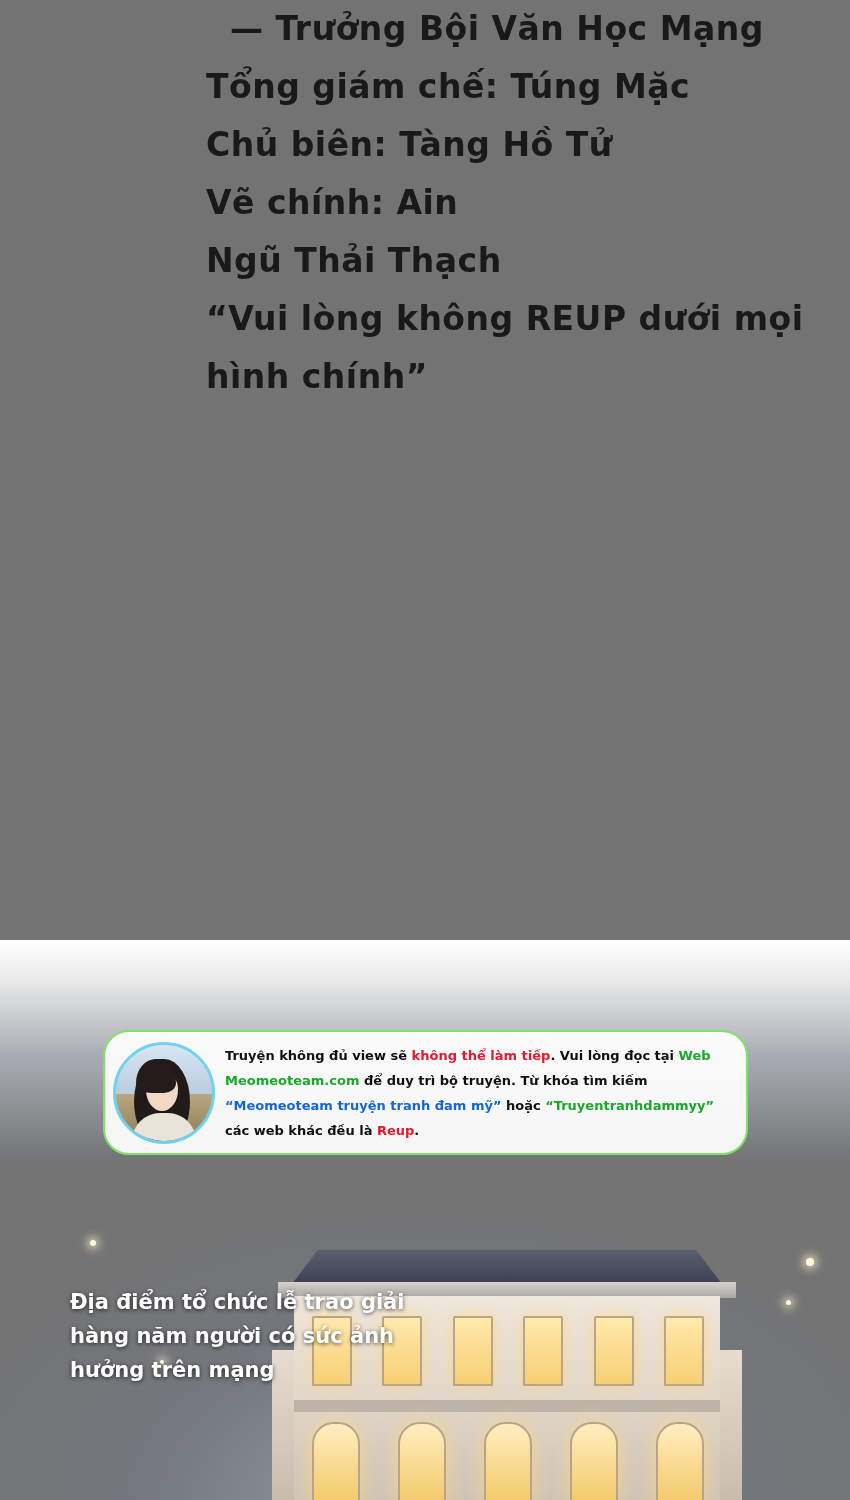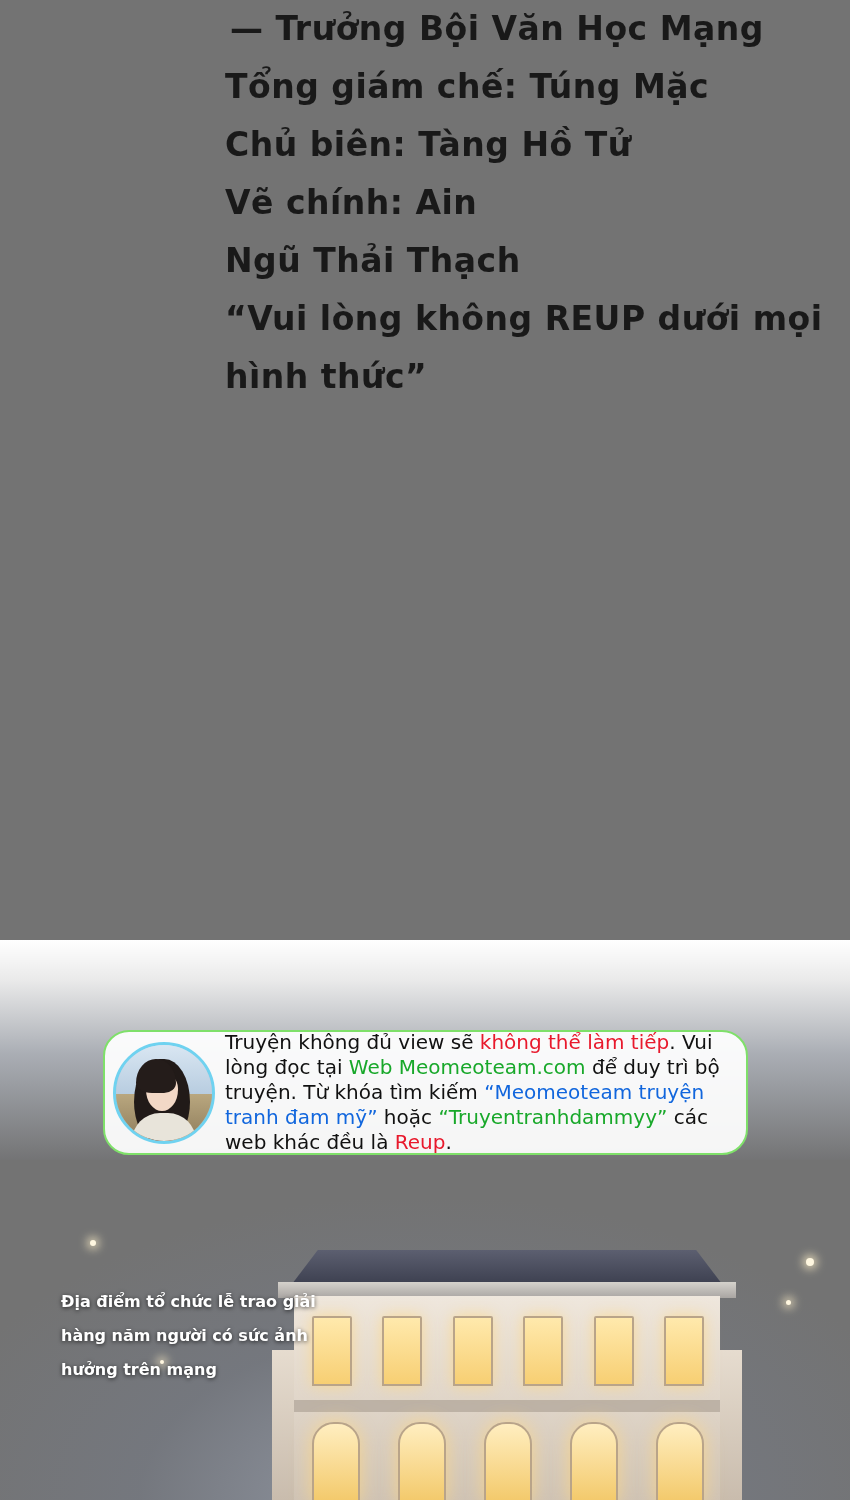--- a/index.html
+++ b/index.html
@@ -27,21 +27,20 @@
     color: #1a1a1a;
   }
   .credits .line {
     font-family: "DejaVu Sans", sans-serif;
     font-weight: 700;
     font-size: 33px;
     line-height: 58px;
     letter-spacing: 0.5px;
     white-space: pre;
     color: #191919;
-    margin-left: 19px;
   }
   .credits .line.first {
     margin-left: 24px;
   }
 
   
   .scene {
     position: absolute;
     left: 0;
     top: 940px;
@@ -182,27 +181,27 @@
     box-shadow: 0 0 10px 3px rgba(255,240,200,0.8);
   }
   .spark.s1 { left: 90px;  top: 300px; }
   .spark.s2 { left: 806px; top: 318px; width: 8px; height: 8px; }
   .spark.s3 { left: 786px; top: 360px; width: 5px; height: 5px; }
   .spark.s4 { left: 160px; top: 420px; width: 4px; height: 4px; }
 
   
   .scene-caption {
     position: absolute;
-    left: 61px;
+    left: 70px;
     top: 1285px;
     width: 340px;
     color: #ffffff;
     font-family: "DejaVu Sans", sans-serif;
     font-weight: 700;
-    font-size: 16px;
+    font-size: 21px;
     line-height: 34px;
     text-shadow: 0 1px 4px rgba(0,0,0,0.7);
     white-space: pre-line;
   }
 
   
   .notice {
     position: absolute;
     left: 103px;
     top: 1030px;
@@ -260,42 +259,42 @@
     left: 16px; bottom: 0;
     width: 64px; height: 28px;
     background: #e8e4da;
     border-radius: 30px 30px 0 0;
   }
 
   .notice-text {
     flex: 1 1 auto;
     margin-left: 10px;
     font-family: "DejaVu Sans", sans-serif;
-    font-weight: 400;
-    font-size: 20px;
+    font-weight: 700;
+    font-size: 13px;
     line-height: 25px;
     color: #111111;
   }
   .notice-text .red   { color: #e8192c; }
   .notice-text .green { color: #18a82a; }
   .notice-text .blue  { color: #1166dd; }
 </style>
 </head>
 <body>
 
 <div class="page">
 
   <div class="credits">
     <div class="line first">— Trưởng Bội Văn Học Mạng</div>
     <div class="line">Tổng giám chế: Túng Mặc</div>
     <div class="line">Chủ biên: Tàng Hồ Tử</div>
     <div class="line">Vẽ chính: Ain</div>
     <div class="line">Ngũ Thải Thạch</div>
     <div class="line">“Vui lòng không REUP dưới mọi</div>
-    <div class="line">hình thức”</div>
+    <div class="line">hình chính”</div>
   </div>
 
   <div class="scene">
     <div class="scene-haze"></div>
     <div class="fog"></div>
 
     <div class="building">
       <div class="b-left-wing"></div>
       <div class="b-right-wing"></div>
       <div class="b-roof"></div>

